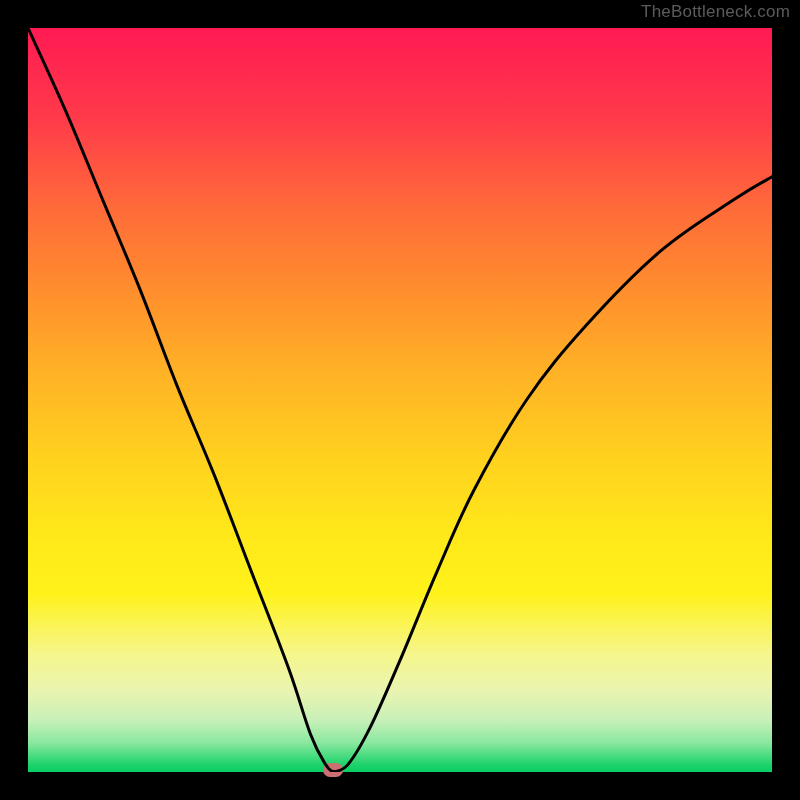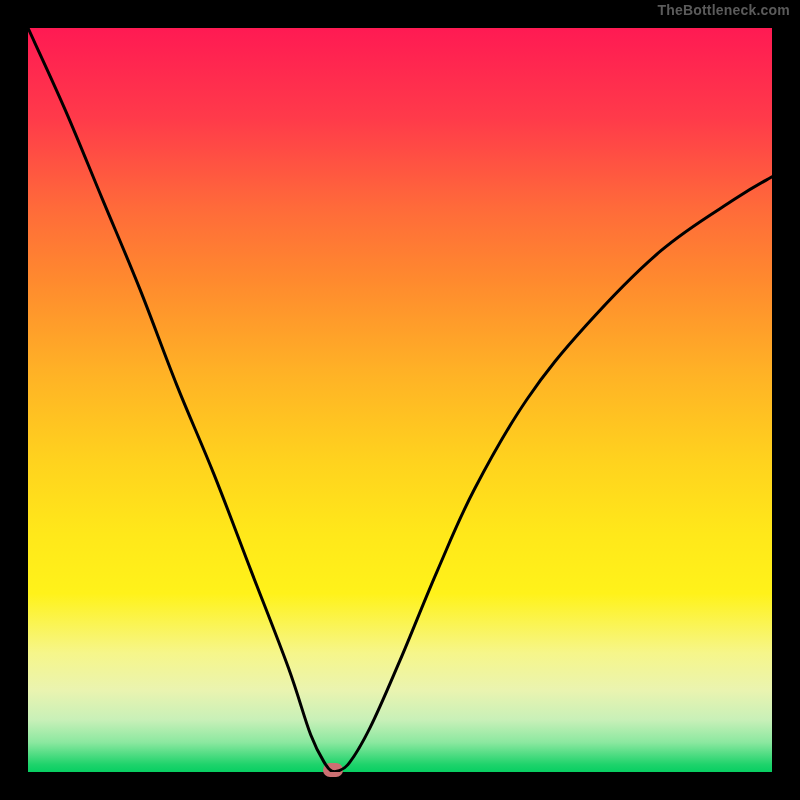--- a/index.html
+++ b/index.html
@@ -32,24 +32,23 @@
       #8ce8a0 96%,
       #1ed36b 99%,
       #07cf62 100%
     );
   }
   .watermark {
     position: absolute;
     top: 2px;
     right: 10px;
     color: #5b5b5b;
-    font-size: 14px;
+    font-size: 17px;
     letter-spacing: 0.2px;
     z-index: 5;
-    font-weight: bold;
   }
   svg.curve {
     position: absolute;
     left: 0;
     top: 0;
     width: 744px;
     height: 744px;
     z-index: 3;
   }
   .marker {

